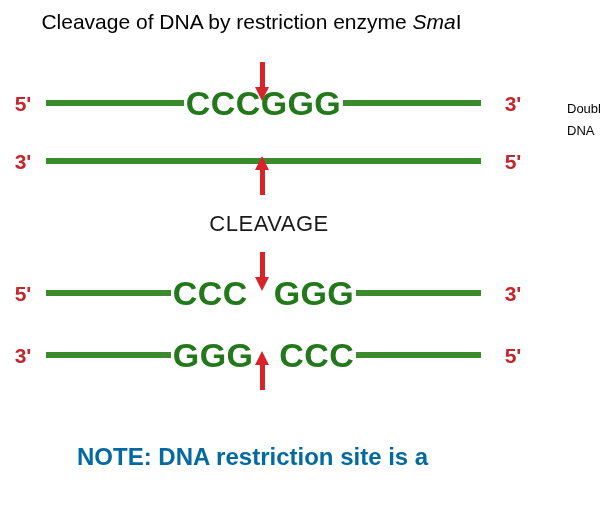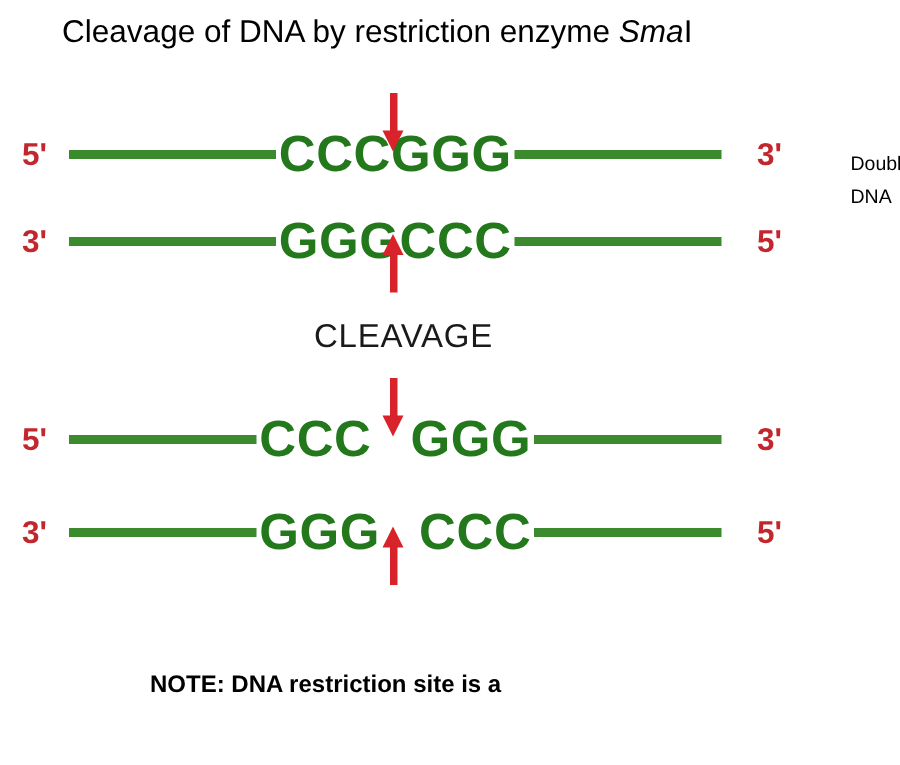--- a/index.html
+++ b/index.html
@@ -131,27 +131,27 @@
     text-align: center;
     font-size: 22px;
     line-height: 28px;
     color: #1A1A1A;
     letter-spacing: 0.5px;
   }
 
   
   #note {
     position: absolute;
-    left: 100px;
+    left: 77px;
     top: 442px;
     width: 420px;
-    font-size: 16px;
+    font-size: 24px;
     font-weight: 700;
     line-height: 30px;
-    color: #000000;
+    color: #0369a1;
   }
 </style>
 </head>
 <body>
 
 <div id="title">
   <span>Cleavage of DNA by restriction enzyme </span><span class="italic">Sma</span><span>I</span>
 </div>
 
 <div id="side-caption">
@@ -167,21 +167,20 @@
   <span class="end-label right">3'</span>
 </div>
 <div class="arrow down" id="arrow-top-1">
   <span class="shaft"></span>
   <span class="head"></span>
 </div>
 
 <div class="strand row2">
   <span class="end-label">3'</span>
   <span class="backbone"></span>
-  <span class="bases">GGGCCC</span>
   <span class="backbone"></span>
   <span class="end-label right">5'</span>
 </div>
 <div class="arrow up" id="arrow-bottom-1">
   <span class="shaft"></span>
   <span class="head"></span>
 </div>
 
 <div id="cleavage-label">CLEAVAGE</div>
 

